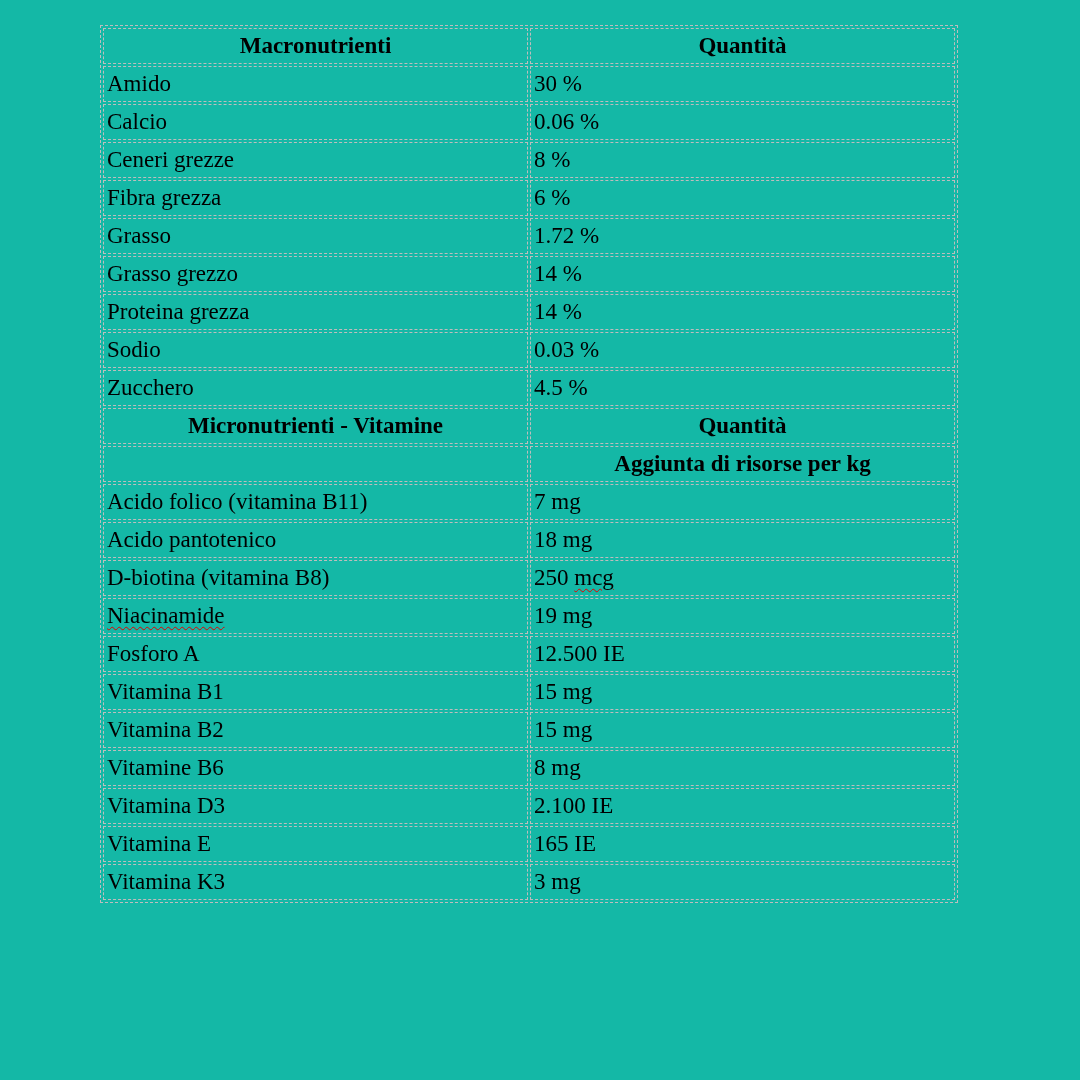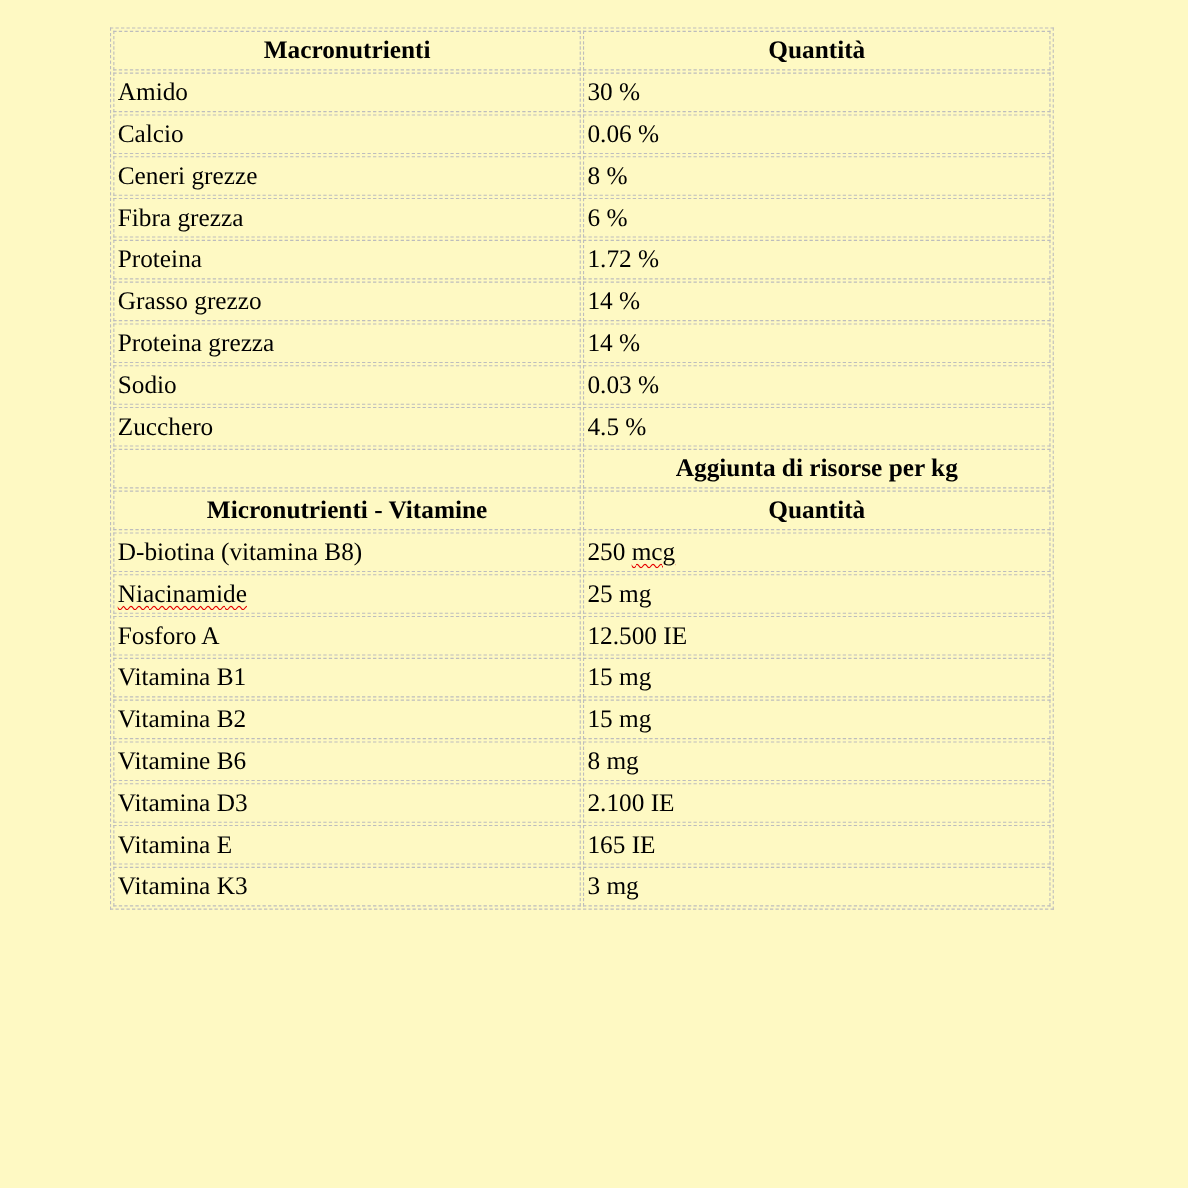--- a/index.html
+++ b/index.html
@@ -1,20 +1,20 @@
 <!DOCTYPE html>
 <html><head>
 <meta charset="utf-8">
 <style>
   html, body { margin: 0; padding: 0; }
   .page {
     position: relative;
     width: 1080px;
     height: 1080px;
-    background: #fef9c3;
+    background: #14b8a6;
     font-family: "Liberation Serif", "DejaVu Serif", serif;
     color: #000000;
   }
   table.nutrition {
     position: absolute;
     left: 100px;
     top: 25px;
     width: 858px;
     table-layout: fixed;
     border-collapse: separate;
@@ -67,56 +67,64 @@
       </tr>
       <tr>
         <td><span>Ceneri grezze</span></td>
         <td><span>8 %</span></td>
       </tr>
       <tr>
         <td><span>Fibra grezza</span></td>
         <td><span>6 %</span></td>
       </tr>
       <tr>
-        <td><span>Proteina</span></td>
+        <td><span>Grasso</span></td>
         <td><span>1.72 %</span></td>
       </tr>
       <tr>
         <td><span>Grasso grezzo</span></td>
         <td><span>14 %</span></td>
       </tr>
       <tr>
         <td><span>Proteina grezza</span></td>
         <td><span>14 %</span></td>
       </tr>
       <tr>
         <td><span>Sodio</span></td>
         <td><span>0.03 %</span></td>
       </tr>
       <tr>
         <td><span>Zucchero</span></td>
         <td><span>4.5 %</span></td>
       </tr>
 
       <tr>
+        <td class="hdr"><span>Micronutrienti - Vitamine</span></td>
+        <td class="hdr"><span>Quantità</span></td>
+      </tr>
+      <tr>
         <td></td>
         <td class="hdr"><span>Aggiunta di risorse per kg</span></td>
       </tr>
+
       <tr>
-        <td class="hdr"><span>Micronutrienti - Vitamine</span></td>
-        <td class="hdr"><span>Quantità</span></td>
+        <td><span>Acido folico (vitamina B11)</span></td>
+        <td><span>7 mg</span></td>
       </tr>
-
+      <tr>
+        <td><span>Acido pantotenico</span></td>
+        <td><span>18 mg</span></td>
+      </tr>
       <tr>
         <td><span>D-biotina (vitamina B8)</span></td>
         <td><span>250 </span><span class="sq">mcg</span></td>
       </tr>
       <tr>
         <td><span class="sq">Niacinamide</span></td>
-        <td><span>25 mg</span></td>
+        <td><span>19 mg</span></td>
       </tr>
       <tr>
         <td><span>Fosforo A</span></td>
         <td><span>12.500 IE</span></td>
       </tr>
       <tr>
         <td><span>Vitamina B1</span></td>
         <td><span>15 mg</span></td>
       </tr>
       <tr>

